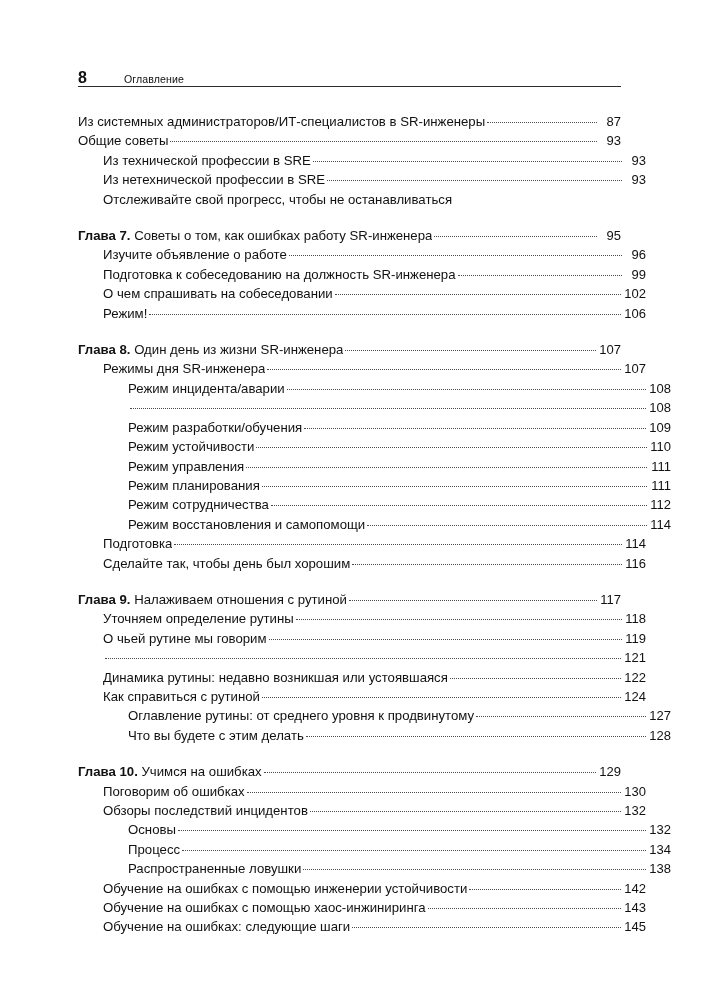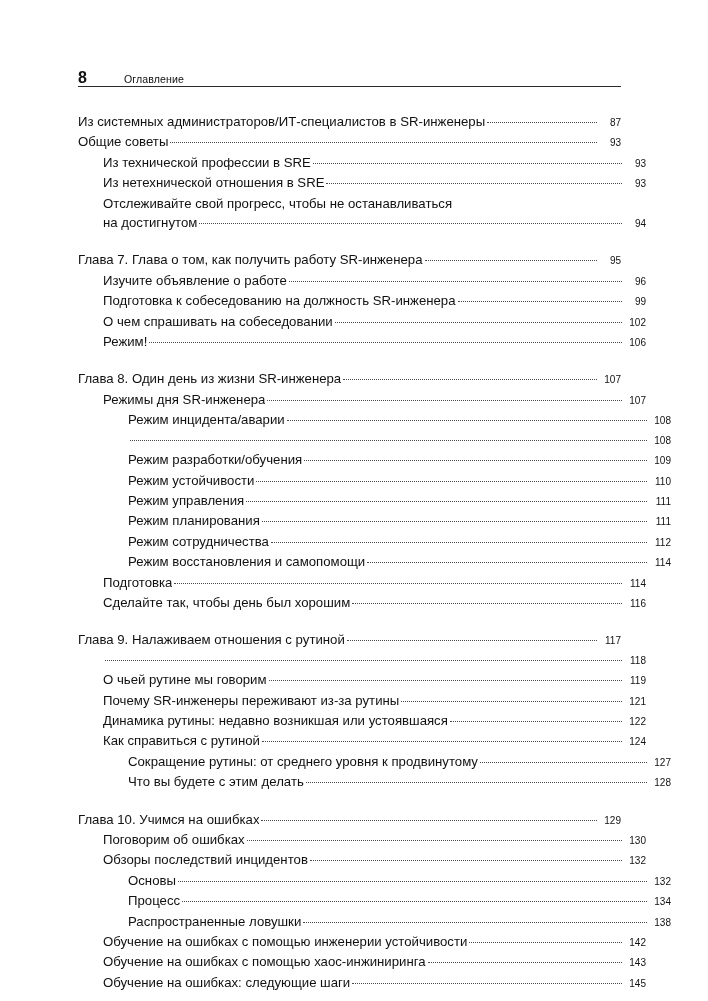--- a/index.html
+++ b/index.html
@@ -83,21 +83,21 @@
   .lvl-0 { padding-left: 0px; }
   .lvl-1 { padding-left: 25px; }
   .lvl-2 { padding-left: 50px; }
 
   .entry-title {
     flex: 0 1 auto;
     overflow: hidden;
     text-overflow: clip;
   }
   .entry-title .chap {
-    font-weight: normal;
+    font-weight: bold;
   }
 
   .leader {
     flex: 1 1 auto;
     min-width: 6px;
     position: relative;
     height: 13px;
     margin: 0 1px 0 2px;
     overflow: hidden;
   }
@@ -109,21 +109,21 @@
     bottom: 3px;
     height: 0;
     border-bottom: 1.1px dotted #4a4a4a;
   }
 
   .entry-page {
     flex: 0 0 auto;
     text-align: right;
     min-width: 21px;
     padding-left: 2px;
-    font-size: 10px;
+    font-size: 13px;
     color: #111111;
   }
 
   
   .block-gap { height: 17px; }
 
   
   .cont { }
 </style>
 </head>
@@ -148,37 +148,32 @@
           <span class="entry-title">Общие советы</span>
           <span class="leader"></span>
           <span class="entry-page">93</span>
         </div>
         <div class="toc-entry lvl-1">
           <span class="entry-title">Из технической профессии в SRE</span>
           <span class="leader"></span>
           <span class="entry-page">93</span>
         </div>
         <div class="toc-entry lvl-1">
-          <span class="entry-title">Из нетехнической отношения в SRE</span>
+          <span class="entry-title">Из нетехнической профессии в SRE</span>
           <span class="leader"></span>
           <span class="entry-page">93</span>
         </div>
         <div class="toc-entry lvl-1 nodots">
           <span class="entry-title">Отслеживайте свой прогресс, чтобы не останавливаться</span>
         </div>
-        <div class="toc-entry lvl-1 cont">
-          <span class="entry-title">на достигнутом</span>
-          <span class="leader"></span>
-          <span class="entry-page">94</span>
-        </div>
       </div>
       <div class="block-gap"></div>
       <div>
         <div class="toc-entry lvl-0">
-          <span class="entry-title"><span class="chap">Глава 7.</span><span> Глава о том, как получить работу SR-инженера</span></span>
+          <span class="entry-title"><span class="chap">Глава 7.</span><span> Советы о том, как ошибках работу SR-инженера</span></span>
           <span class="leader"></span>
           <span class="entry-page">95</span>
         </div>
         <div class="toc-entry lvl-1">
           <span class="entry-title">Изучите объявление о работе</span>
           <span class="leader"></span>
           <span class="entry-page">96</span>
         </div>
         <div class="toc-entry lvl-1">
           <span class="entry-title">Подготовка к собеседованию на должность SR-инженера</span>
@@ -259,45 +254,45 @@
         </div>
       </div>
       <div class="block-gap"></div>
       <div>
         <div class="toc-entry lvl-0">
           <span class="entry-title"><span class="chap">Глава 9.</span><span> Налаживаем отношения с рутиной</span></span>
           <span class="leader"></span>
           <span class="entry-page">117</span>
         </div>
         <div class="toc-entry lvl-1">
+          <span class="entry-title">Уточняем определение рутины</span>
           <span class="leader"></span>
           <span class="entry-page">118</span>
         </div>
         <div class="toc-entry lvl-1">
           <span class="entry-title">О чьей рутине мы говорим</span>
           <span class="leader"></span>
           <span class="entry-page">119</span>
         </div>
         <div class="toc-entry lvl-1">
-          <span class="entry-title">Почему SR-инженеры переживают из-за рутины</span>
           <span class="leader"></span>
           <span class="entry-page">121</span>
         </div>
         <div class="toc-entry lvl-1">
           <span class="entry-title">Динамика рутины: недавно возникшая или устоявшаяся</span>
           <span class="leader"></span>
           <span class="entry-page">122</span>
         </div>
         <div class="toc-entry lvl-1">
           <span class="entry-title">Как справиться с рутиной</span>
           <span class="leader"></span>
           <span class="entry-page">124</span>
         </div>
         <div class="toc-entry lvl-2">
-          <span class="entry-title">Сокращение рутины: от среднего уровня к продвинутому</span>
+          <span class="entry-title">Оглавление рутины: от среднего уровня к продвинутому</span>
           <span class="leader"></span>
           <span class="entry-page">127</span>
         </div>
         <div class="toc-entry lvl-2">
           <span class="entry-title">Что вы будете с этим делать</span>
           <span class="leader"></span>
           <span class="entry-page">128</span>
         </div>
       </div>
       <div class="block-gap"></div>

